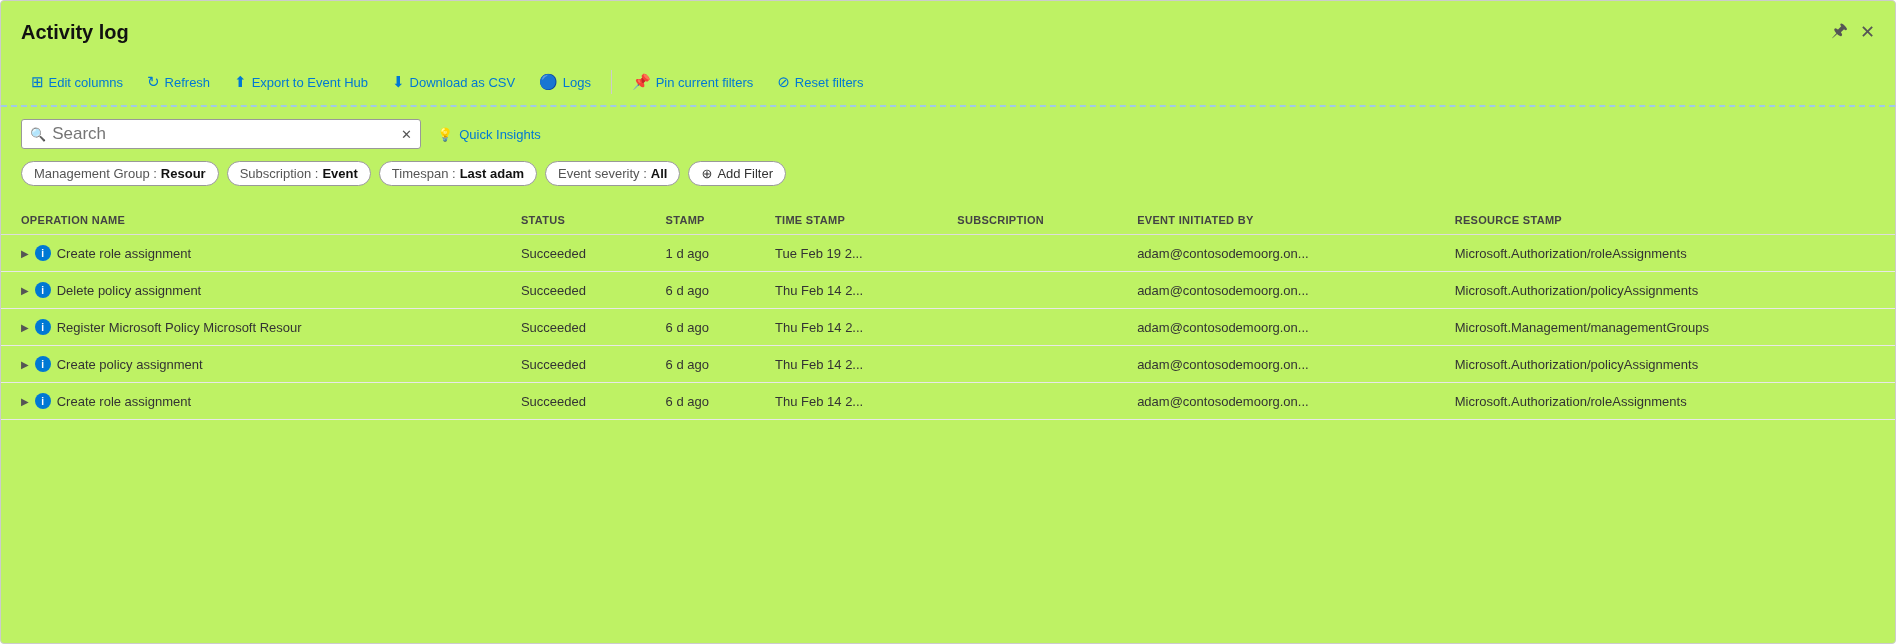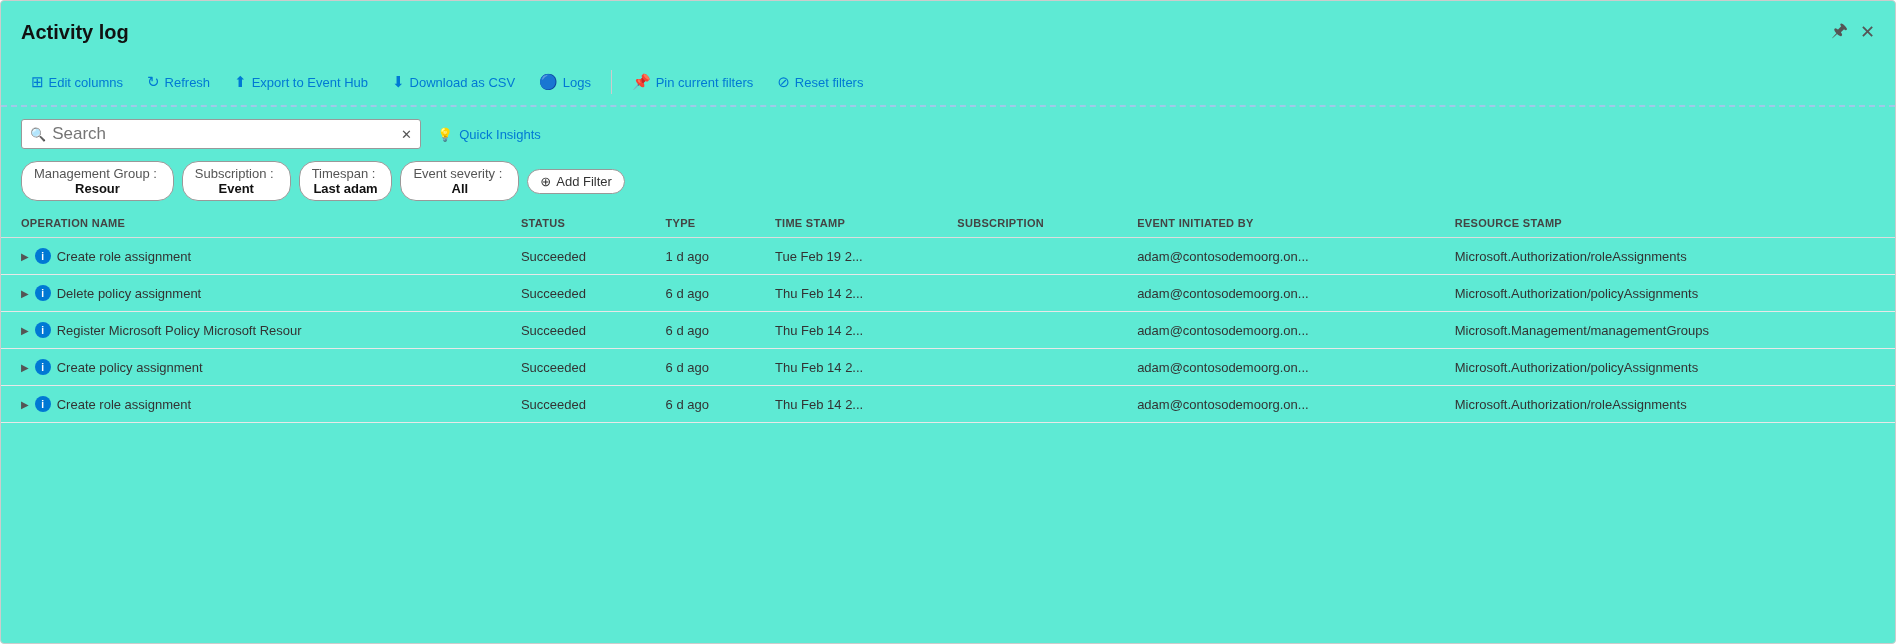--- a/index.html
+++ b/index.html
@@ -5,21 +5,21 @@
     * { box-sizing: border-box; margin: 0; padding: 0; }
     body {
       font-family: 'Segoe UI', Arial, sans-serif;
       font-size: 13px;
       background: #fff;
       color: #333;
     }
     .window {
       width: 1896px;
       min-height: 644px;
-      background: #5eead4;
+      background: #bef264;
       border: 1px solid #ccc;
       border-radius: 4px;
       position: relative;
       overflow: hidden;
     }
     .title-bar {
       display: flex;
       align-items: center;
       justify-content: space-between;
       padding: 16px 20px 12px 20px;
@@ -114,21 +114,20 @@
     .filter-chip {
       display: flex;
       align-items: center;
       border: 1px solid #999;
       border-radius: 16px;
       padding: 4px 12px;
       font-size: 13px;
       cursor: pointer;
       background: #fff;
       white-space: nowrap;
-      flex-direction: column;
     }
     .filter-chip .label { color: #555; margin-right: 4px; }
     .filter-chip .value { font-weight: 700; color: #111; }
     .add-filter-btn {
       display: flex;
       align-items: center;
       gap: 5px;
       border: 1px solid #999;
       border-radius: 16px;
       padding: 4px 12px;
@@ -138,21 +137,21 @@
       color: #333;
     }
     .items-count {
       padding: 8px 20px 4px 20px;
       font-size: 13px;
       color: #333;
     }
     .data-table {
       width: 100%;
       border-collapse: collapse;
-      margin-top: 0;
+      margin-top: 12px;
     }
     .data-table thead tr {
       border-bottom: 1px solid #ddd;
     }
     .data-table thead th {
       padding: 8px 12px 8px 12px;
       text-align: left;
       font-size: 11px;
       font-weight: 700;
       color: #444;
@@ -278,21 +277,21 @@
       </button>
     </div>
   </div>
 
 
   <table class="data-table">
     <thead>
       <tr>
         <th>OPERATION NAME</th>
         <th>STATUS</th>
-        <th>TYPE</th>
+        <th>STAMP</th>
         <th>TIME STAMP</th>
         <th>SUBSCRIPTION</th>
         <th>EVENT INITIATED BY</th>
         <th>RESOURCE STAMP</th>
       </tr>
     </thead>
     <tbody id="table-body">
     <tr>
           <td>
       <div class="op-name">

